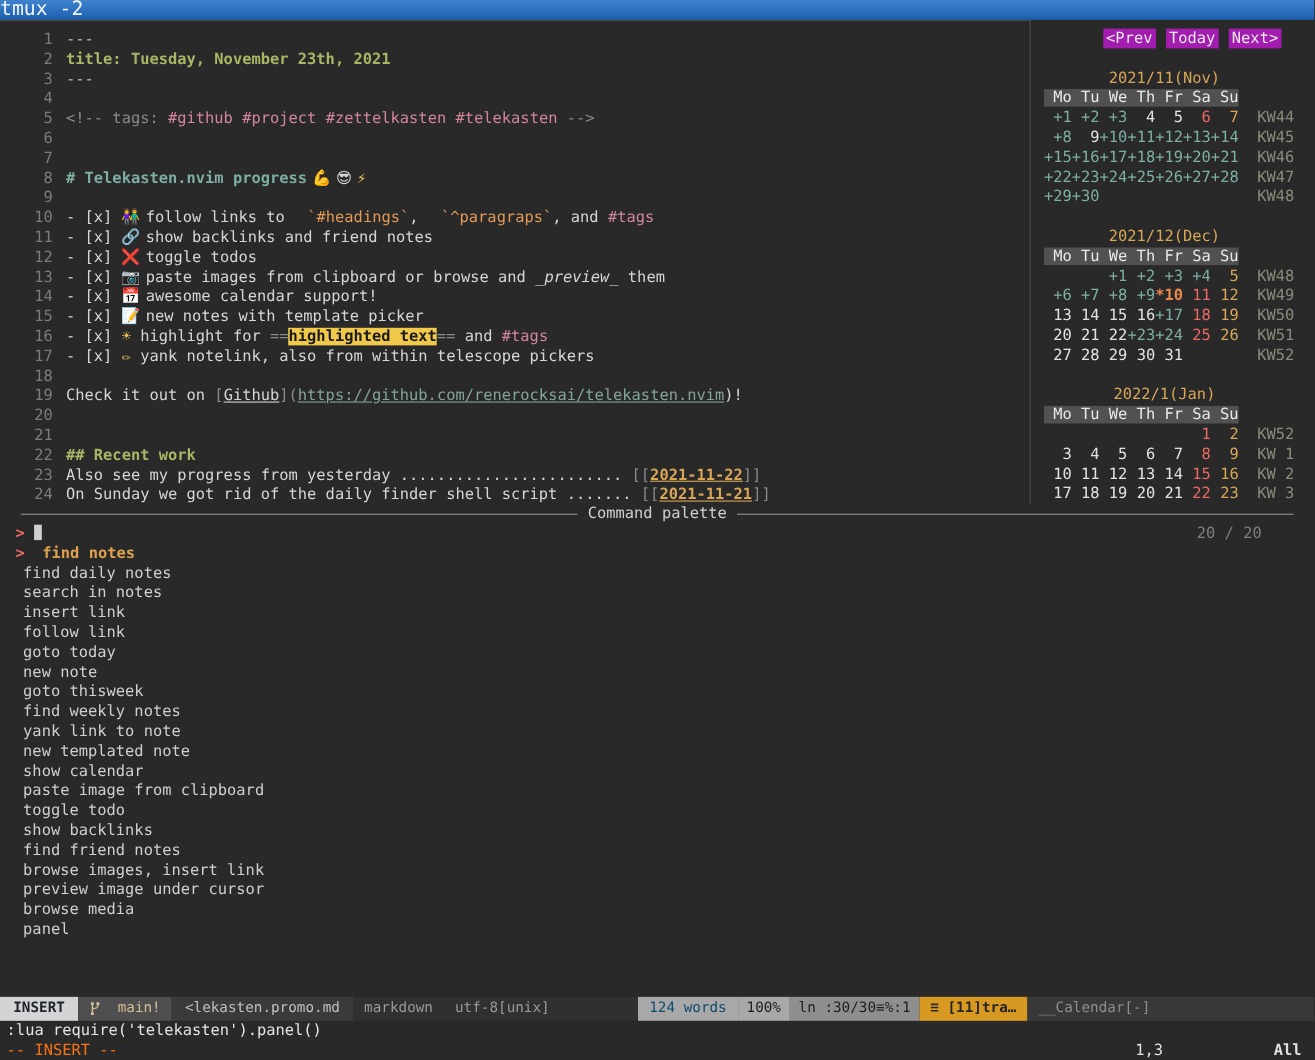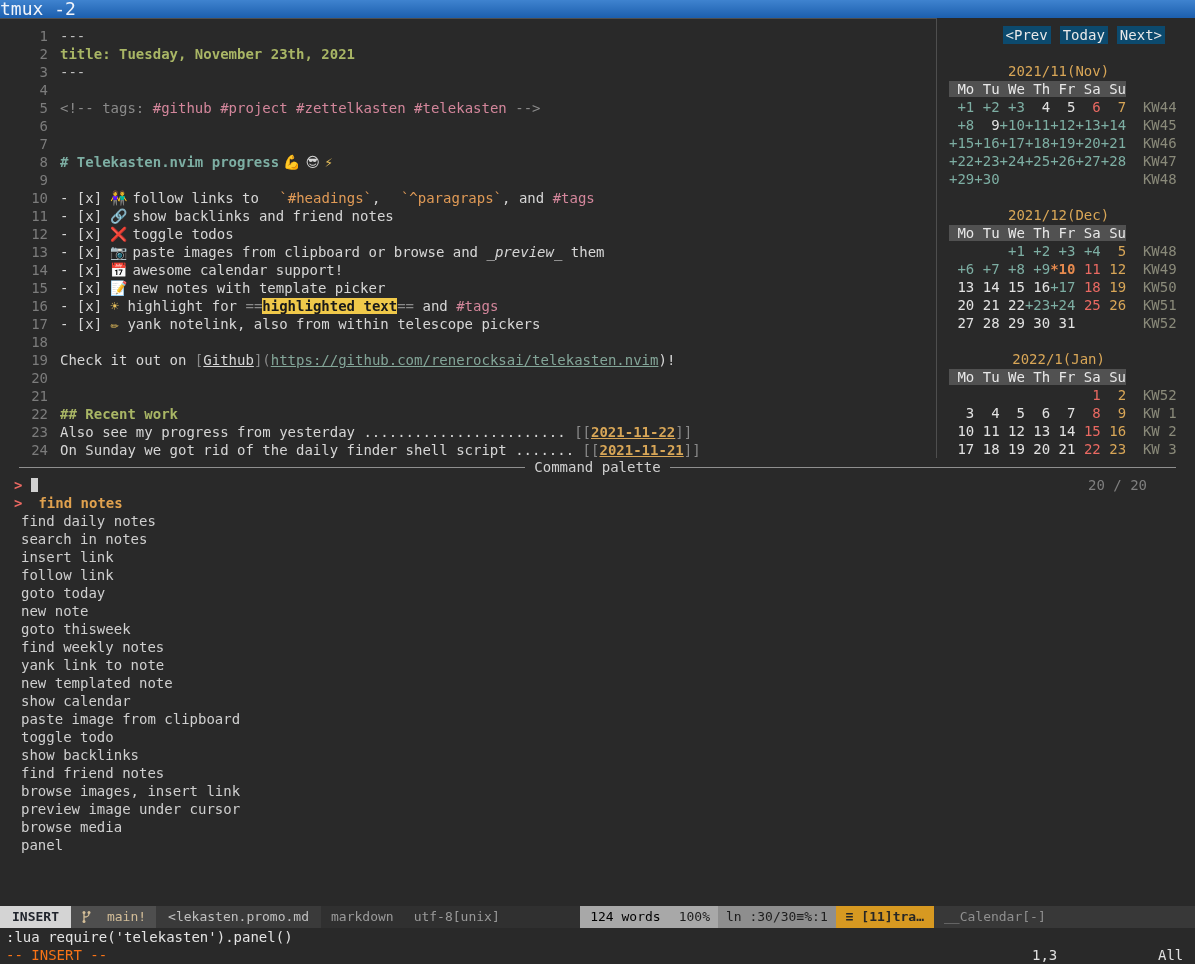--- a/index.html
+++ b/index.html
@@ -34,21 +34,21 @@
   .seg.italic { font-style:italic; color:#d6d6d6; }
   .seg.hl     { background:#f0c94a; color:#1a1a1a; font-weight:bold; }
   .seg.link   { color:#d8a657; text-decoration:underline; font-weight:600; }
   .seg.url    { color:#83a598; text-decoration:underline; }
   .seg.ref    { color:#d6d6d6; text-decoration:underline; }
   .seg.sun    { color:#e8c05c; }
   .seg.emoji  { font-family:"DejaVu Sans", sans-serif; }
   
   .calendar-pane { flex:0 0 259px; border-left:1px solid #4e4e4e; padding-top:8px; }
   .cal-nav { display:flex; justify-content:flex-end; gap:9px; padding-right:30px; height:18px; }
-  .cal-btn { background:#0c4a6e; color:#e9e9e9; padding:0 3px; }
+  .cal-btn { background:#a21caf; color:#e9e9e9; padding:0 3px; }
   .cal-month { margin-top:18px; padding-left:12px; }
   .cal-title { color:#d8a657; width:26ch; text-align:center; height:18px; }
   .cal-dow { white-space:pre; height:18px; }
   .cal-dow span { background:#515151; color:#e8e8e8; }
   .cal-week { white-space:pre; height:18px; }
   .cal-cell.plus  { color:#7daea3; }
   .cal-cell.day   { color:#e2e2e2; }
   .cal-cell.sat   { color:#ea6962; }
   .cal-cell.sun   { color:#d8a657; }
   .cal-cell.today { color:#e78a4e; font-weight:bold; }
@@ -64,31 +64,31 @@
   .pal-selected { height:18px; padding-left:14px; }
   .pal-selected .label { color:#e0a14e; margin-left:16px; font-weight:600; }
   .pal-item { height:18px; padding-left:21px; color:#cfcfcf; }
   
   .statusline { display:flex; height:22px; align-items:stretch; background:#303030; font-size:13px; line-height:22px; }
   .sl-mode   { background:#d4d4d4; color:#20242c; font-weight:bold; padding:0 12px; }
   .sl-branch { background:#4e4e4e; color:#d4be98; padding:0 10px; display:flex; align-items:center; gap:15px; }
   .sl-file   { background:#3a3a3a; color:#c0c0c0; padding:0 12px; }
   .sl-ft, .sl-enc { color:#9a9a9a; padding:0 10px; }
   .sl-spacer { flex:1 1 auto; }
-  .sl-words  { background:#a8a8a8; color:#000000; padding:0 10px; }
+  .sl-words  { background:#a8a8a8; color:#0c4a6e; padding:0 10px; }
   .sl-pct    { background:#a8a8a8; color:#1d1d1d; padding:0 8px; }
   .sl-loc    { background:#8e8e8e; color:#1d1d1d; padding:0 8px; }
   .sl-buf    { background:#d79921; color:#262626; font-weight:600; padding:0 10px; }
   .sl-cal    { flex:0 0 261px; background:#383838; color:#8f8f8f; padding-left:10px; }
   
   .cmdline { height:18px; padding-left:6px; color:#e3e3e3; }
   .bottombar { height:18px; position:relative; padding-left:6px; }
   .mode-text { color:#f97316; font-weight:normal; }
   .ruler-pos { position:absolute; left:1032px; color:#e0e0e0; }
-  .ruler-scroll { position:absolute; left:1158px; color:#e0e0e0; }
+  .ruler-scroll { position:absolute; left:1158px; color:#e0e0e0;font-weight:bold; }
 </style>
 </head>
 <body>
 
 <div class="tmux-bar">
   <span>tmux  -2</span>
 </div>
 
 <div class="main">
 

